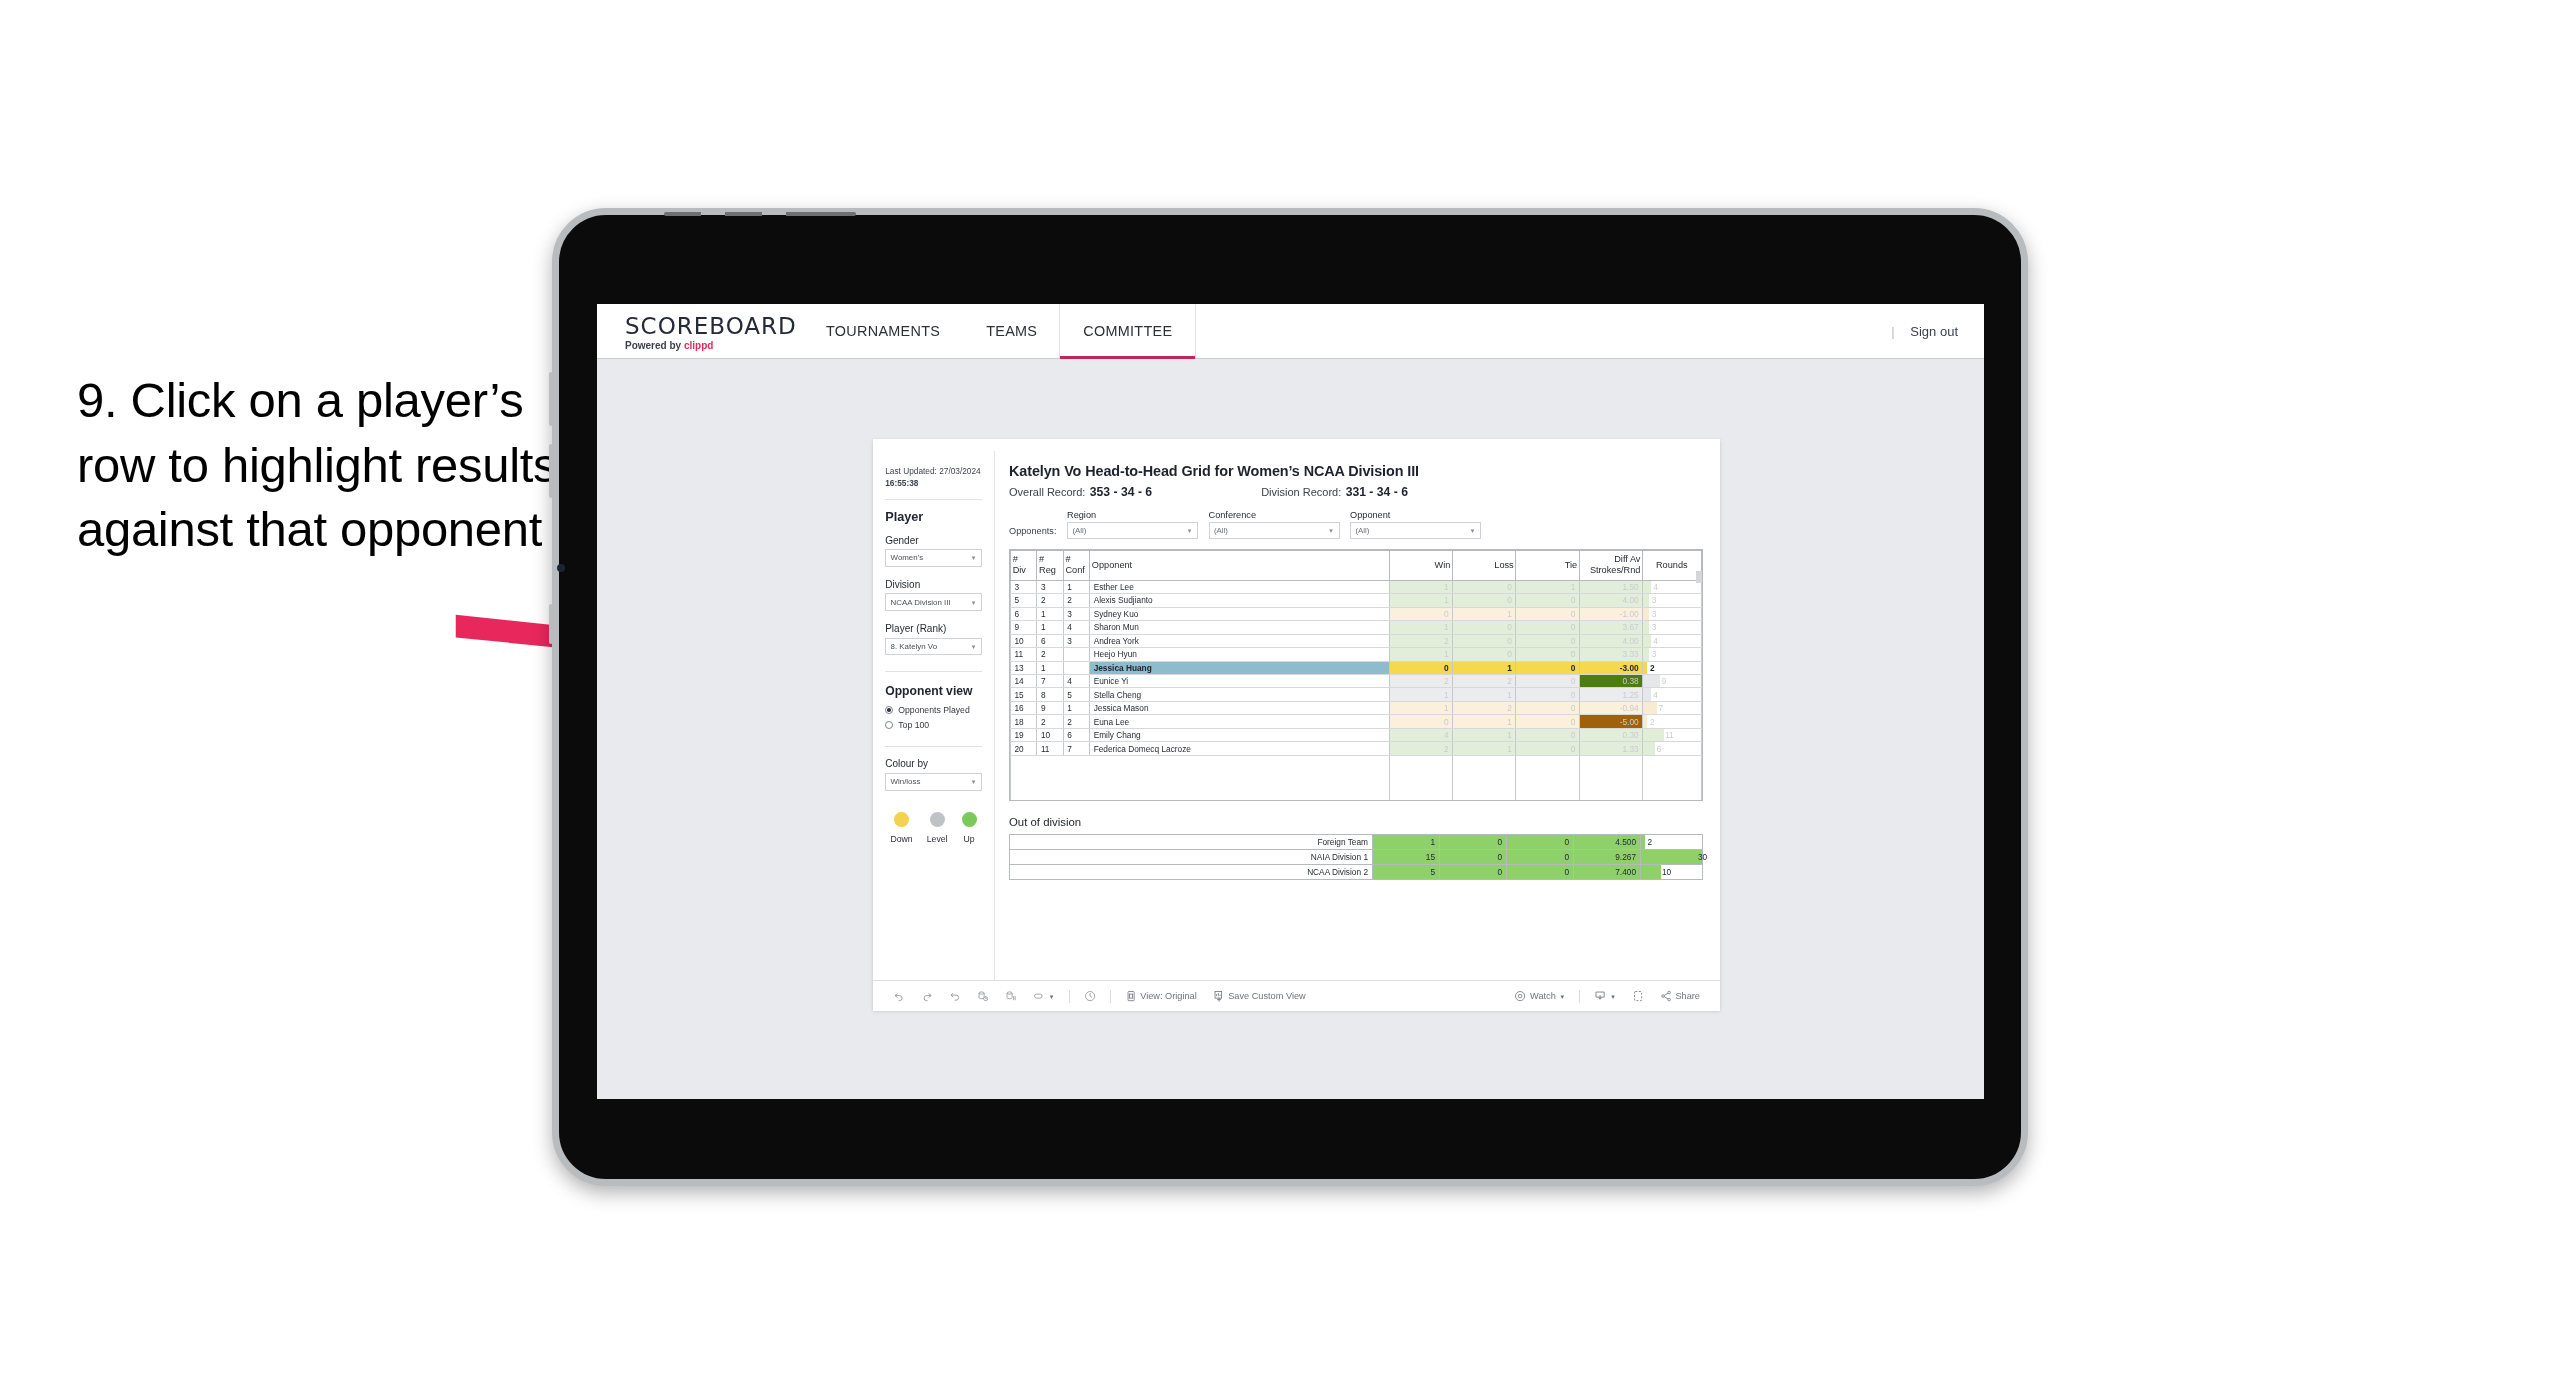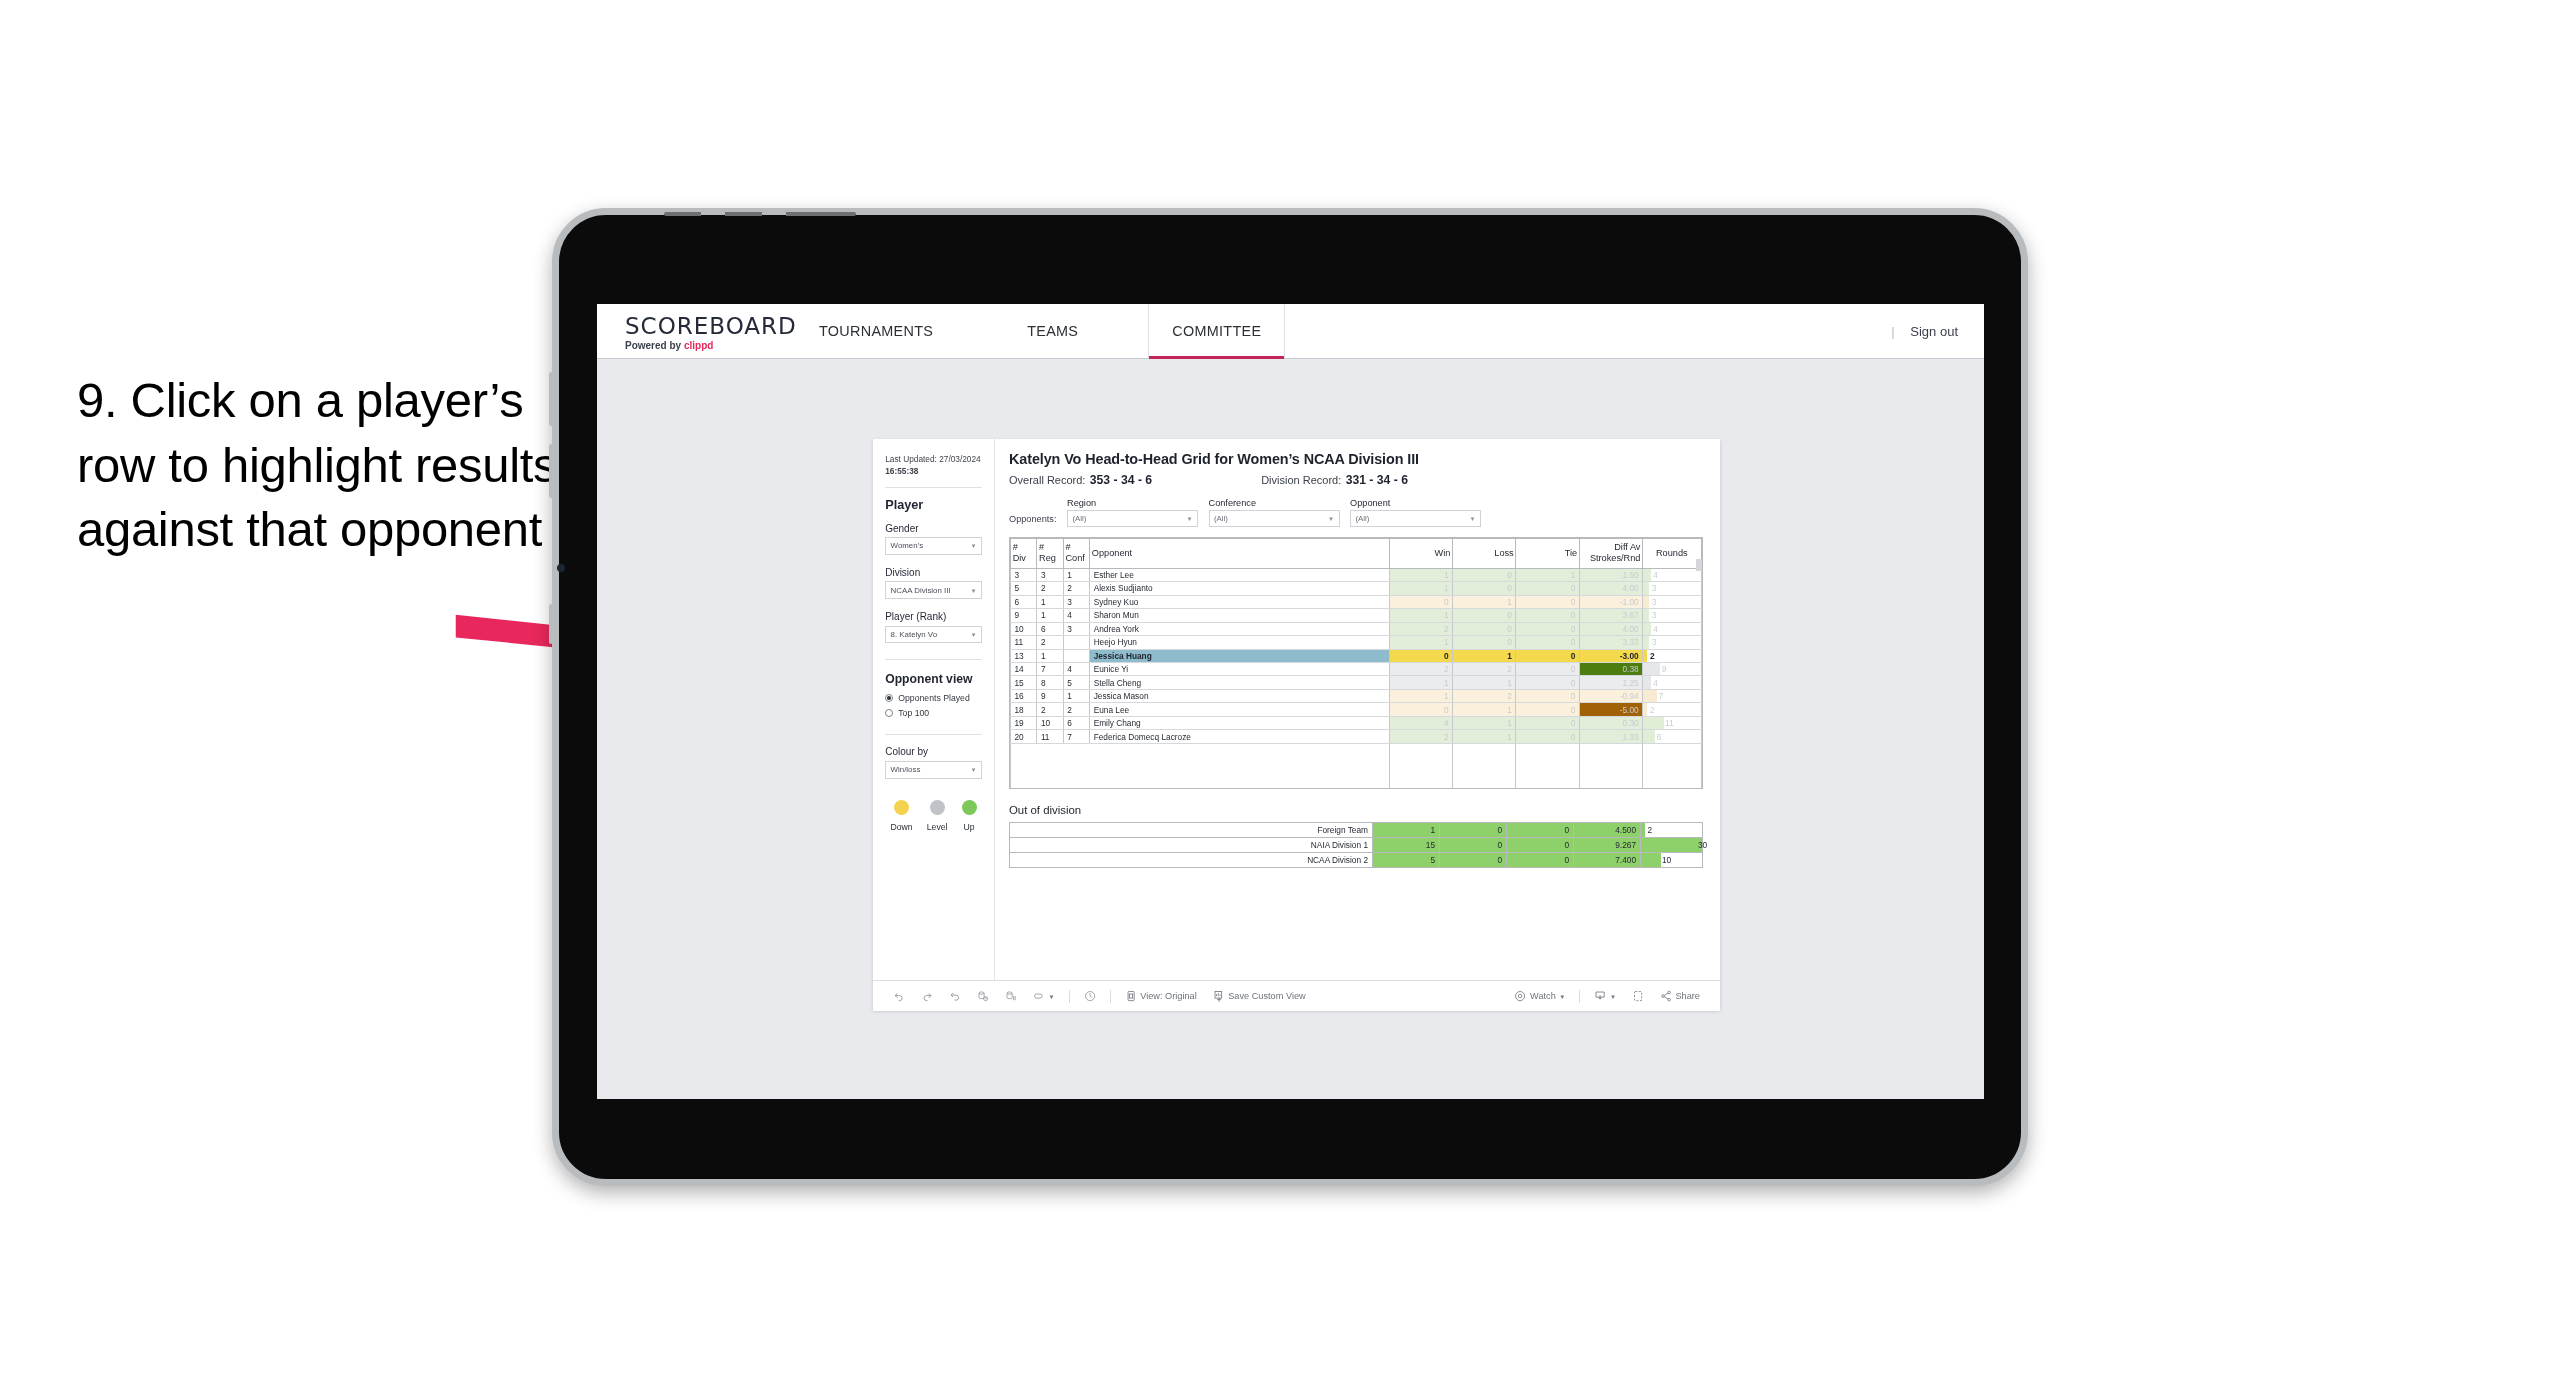--- a/index.html
+++ b/index.html
@@ -36,39 +36,39 @@
     background:#e8eaed;overflow:hidden;
   }
 
   
   #topnav{height:54px;background:#fff;position:relative;border-bottom:0.9px solid #c9ccd0;}
   #logo{position:absolute;left:28px;top:10.5px;}
   #logo .word{font-family:"DejaVu Sans", sans-serif;font-weight:normal;font-size:23px;
       letter-spacing:1px;color:#242a38;line-height:1;}
   #logo .sub{font-size:10px;color:#3a3f4c;margin-top:2.6px;font-weight:bold;}
   #logo .sub .clippd{color:#e8285c;}
-  #mainmenu{position:absolute;left:199px;top:0;display:flex;height:54px;gap:48px;}
+  #mainmenu{position:absolute;left:206px;top:0;display:flex;height:54px;}
   .mtab{display:flex;align-items:center;padding:0 23px;font-size:14.4px;color:#2c2f36;
         letter-spacing:0.3px;position:relative;cursor:pointer;}
   .mtab.active::after{content:"";position:absolute;left:0;right:0;bottom:-0.9px;height:2.6px;background:#c2255c;}
   .mtab.active{box-shadow:-0.9px 0 0 #dadde1, 0.9px 0 0 #dadde1;}
   #signout{position:absolute;right:26px;top:0;height:54px;display:flex;align-items:center;
            font-size:13px;color:#3a3f4c;gap:15.7px;}
   #signout .bar{color:#b9bcc2;}
 
   
   #subnav{height:35px;background:#f7f8f9;border-bottom:0.9px solid #c9ccd0;display:flex;
           align-items:center;padding-left:26px;gap:33px;}
   .stab{font-size:12.2px;color:#2c2f36;letter-spacing:0.3px;cursor:pointer;}
   .stab.active{color:#f0336a;}
 
   
   #dash{position:absolute;left:276px;top:135px;width:847px;height:572px;background:#fff;
         box-shadow:0 0.9px 3.5px rgba(0,0,0,.16);display:flex;flex-direction:column;}
-  #dashbody{flex:1;display:flex;min-height:0;}
+  #dashbody{flex:1;display:flex;min-height:0;margin-top:12px;}
 
   
   #filters{width:122px;padding:14px 12.2px 0 12.2px;box-sizing:border-box;
            border-right:0.9px solid #e3e5e8;font-family:"Liberation Sans", sans-serif;}
   .lastupd{font-size:8.3px;color:#3f434b;line-height:1.45;}
   .lastupd b{font-weight:bold;}
   .hr{height:0.9px;background:#dfe1e4;margin:9.6px 0 10.5px;}
   .sec-title{font-size:12.7px;font-weight:bold;color:#1f2430;margin-bottom:10.5px;}
   .f-label{font-size:10px;font-weight:normal;color:#1f2430;margin-bottom:3.5px;}
   .f-select{height:15.7px;border:0.9px solid #cfd2d6;background:#fff;display:flex;align-items:center;

